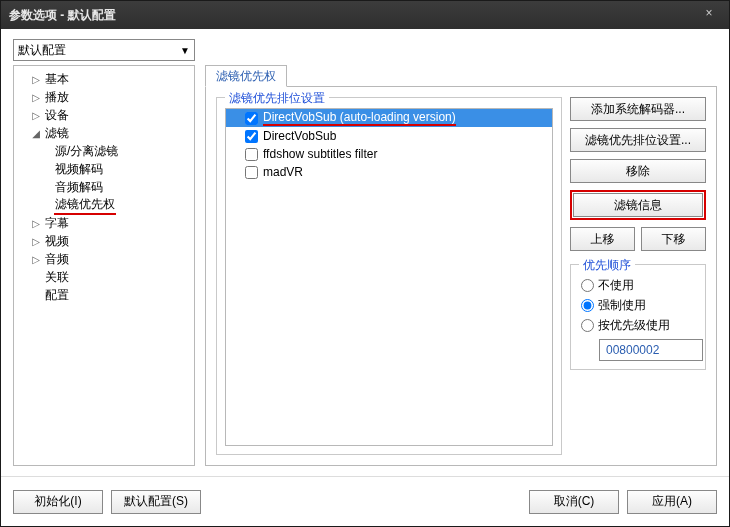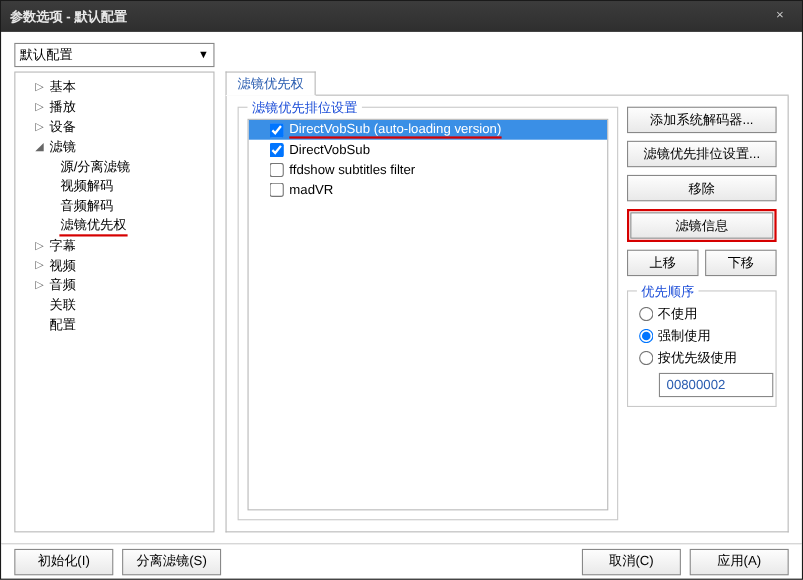--- a/index.html
+++ b/index.html
@@ -34,21 +34,21 @@
 .filter-row .fname { white-space: nowrap; }
 .filter-row .underline { border-bottom: 2px solid #d60000; }
 .side-col { width: 136px; display: flex; flex-direction: column; gap: 7px; }
 .btn { border: 1px solid #888; background: linear-gradient(#fdfdfd,#e9e9e9); height: 24px; display: flex; align-items: center; justify-content: center; cursor: pointer; padding: 0 6px; }
 .btn-row-2 { display: flex; gap: 6px; }
 .btn-row-2 .btn { flex: 1; }
 .highlight-box { border: 2px solid #d60000; padding: 1px; }
 .priority-box { margin-top: 6px; }
 .radio-row { display: flex; align-items: center; gap: 4px; height: 20px; padding-left: 2px; }
 .priority-input { border: 1px solid #888; height: 22px; width: 104px; margin: 4px 0 0 20px; padding: 2px 6px; color: #2a5db0; }
-.footer { height: 32px; background: #fff; border-top: 1px solid #ddd; display: flex; align-items: center; padding: 0 12px; gap: 8px; }
+.footer { height: 50px; background: #fff; border-top: 1px solid #ddd; display: flex; align-items: center; padding: 0 12px; gap: 8px; }
 .footer .spacer { flex: 1; }
 .footer .btn { width: 90px; }
 </style>
 </head>
 <body>
 
 <div class="window">
   <div class="titlebar">
     <span class="title">参数选项 - 默认配置</span>
     <span class="close">×</span>
@@ -172,18 +172,18 @@
             </div>
           </div>
 
         </div>
       </div>
     </div>
   </div>
 
   <div class="footer">
     <div class="btn">初始化(I)</div>
-    <div class="btn">分离滤镜(S)</div>
+    <div class="btn">默认配置(S)</div>
     <div class="spacer"></div>
     <div class="btn">取消(C)</div>
     <div class="btn">应用(A)</div>
   </div>
 </div>
 
 </body></html>

